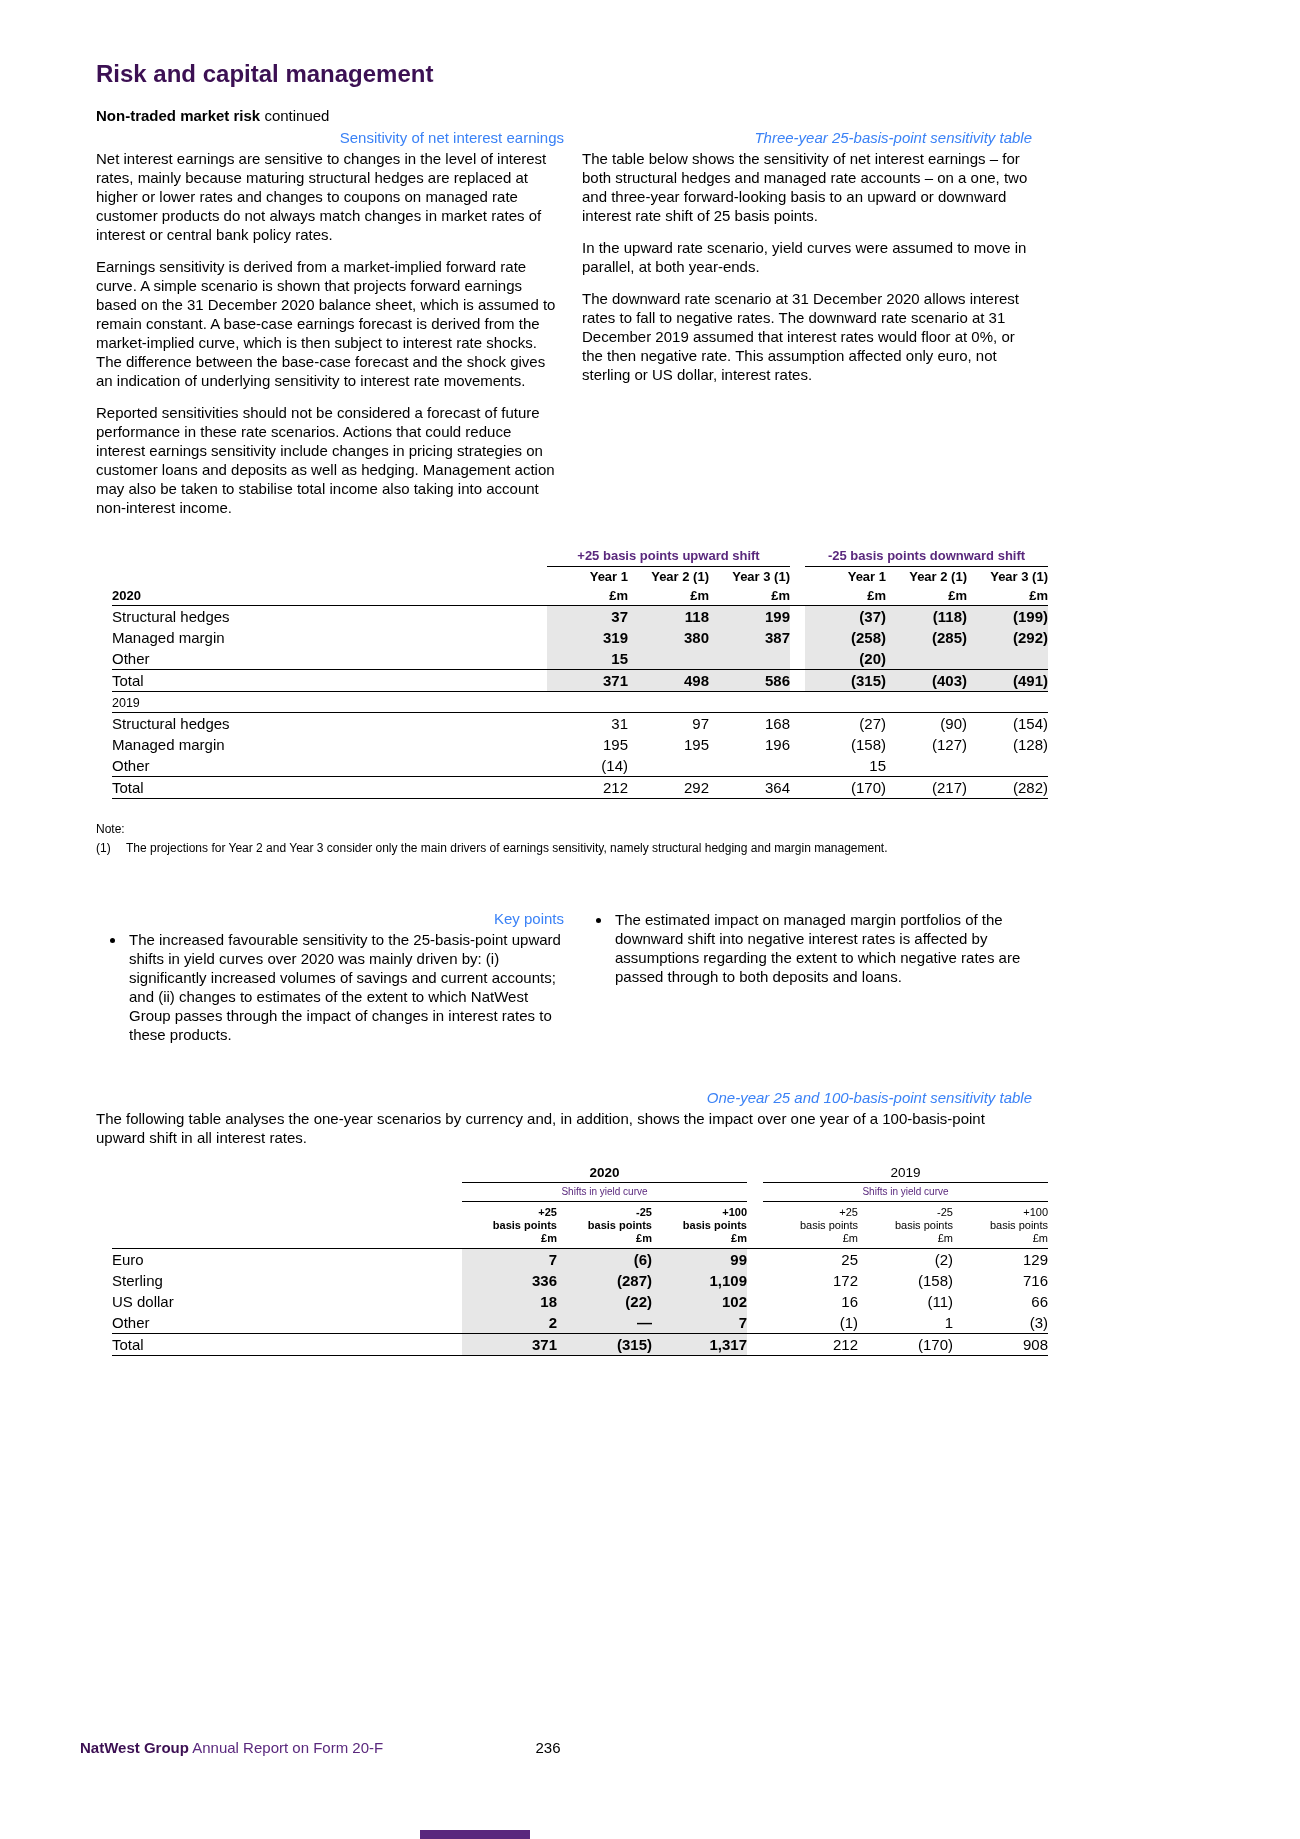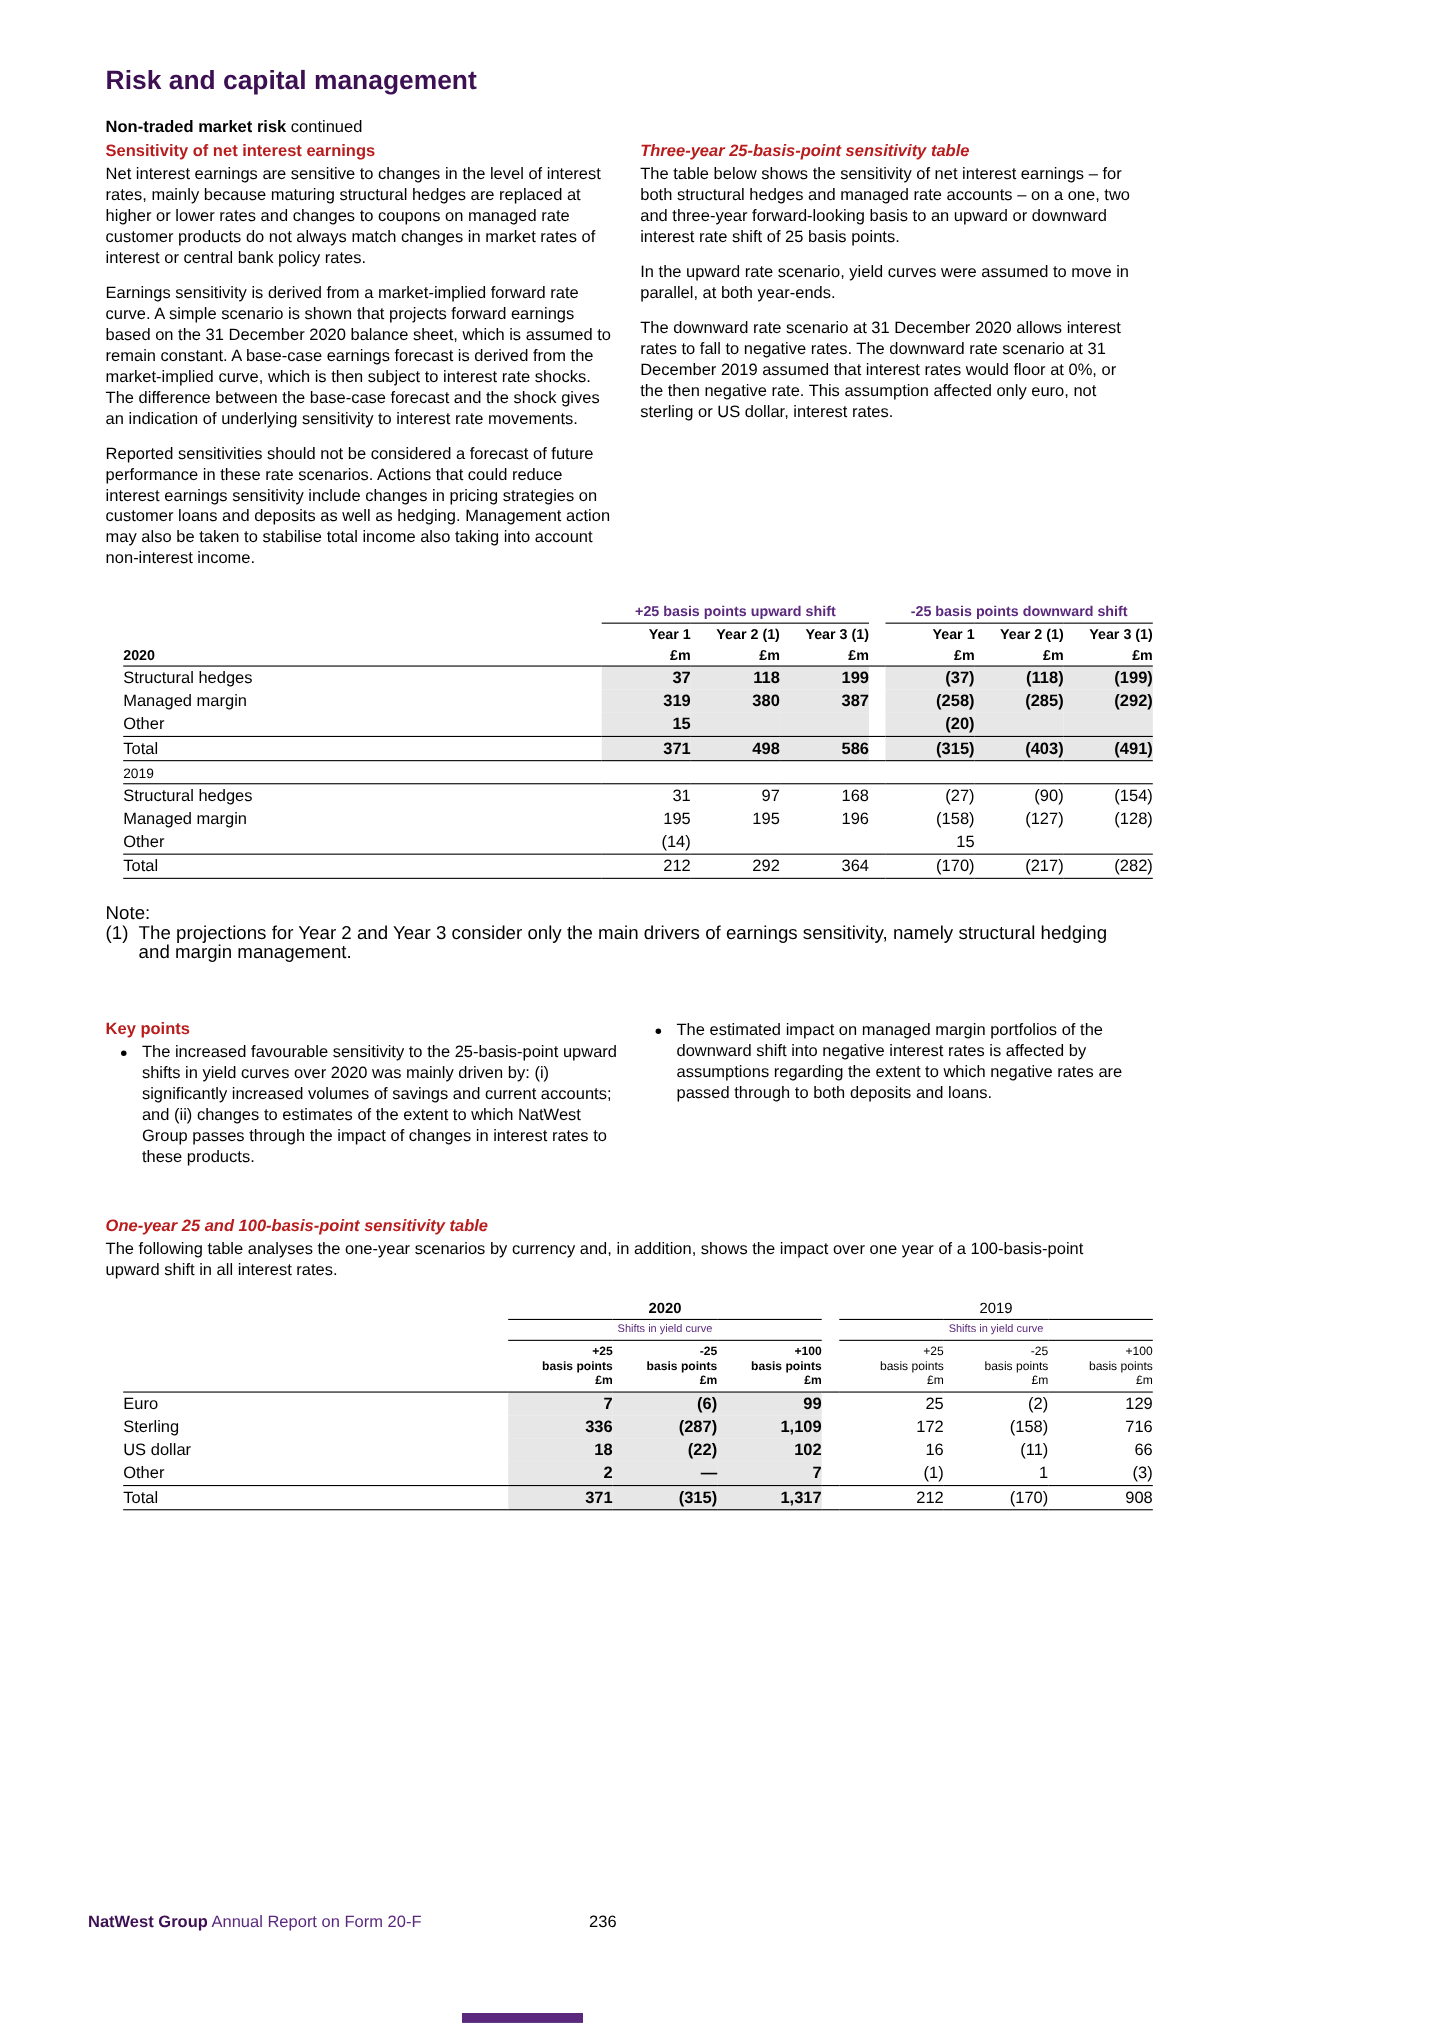--- a/index.html
+++ b/index.html
@@ -8,38 +8,38 @@
     font-family:"Liberation Sans","DejaVu Sans",sans-serif;
     color:#000;font-size:15px;overflow:hidden;
   }
   .content{position:absolute;left:96px;top:60px;width:936px;}
   h1{font-size:24px;line-height:28px;font-weight:bold;color:#3c1053;margin:0 0 18px 0;}
   .subtitle{font-size:15px;margin:0 0 3px 0;line-height:19px;}
   .subtitle .bld{font-weight:bold;}
   .twocol{display:flex;gap:18px;}
   .col-l{width:468px;}
   .col-r{width:450px;}
-  h2.sect{font-size:15px;font-weight:bold;color:#b91c1c;margin:0 0 2px 0;line-height:19px;}
+  h2.sect{font-size:15px;font-weight:normal;color:#3b82f6;margin:0 0 2px 0;line-height:19px;text-align:right;}
   h2.sect.it{font-style:italic;}
   p.bodytext{margin:0 0 13px 0;line-height:19px;}
 
   
   table.t{border-collapse:collapse;width:936px;table-layout:fixed;margin:16px;}
   .t td{padding:2px 0 2px 0;line-height:17px;vertical-align:bottom;font-size:15px;}
   .t .num{text-align:right;padding-left:6px;}
   .t .v{font-weight:bold;}
   .t .sh{background:#e7e7e7;}
   .t .lb{border-bottom:1px solid #000;}
   .t .lt{border-top:1px solid #000;}
   .t .grp-h{color:#5a287d;font-weight:bold;font-size:13px;text-align:center;line-height:15px;padding-bottom:3px;}
   .t .hdr{font-size:13px;font-weight:bold;line-height:15px;}
   .t .yr-sm{font-size:12.5px;line-height:14px;padding-top:4px;padding-bottom:2px;}
   .t1{margin-top:38px;}
 
-  .note{margin-top:22px;font-size:17px;line-height:17px;}
+  .note{margin-top:22px;font-size:12px;line-height:17px;}
   .note p{margin:0;}
   .note-item{display:flex;margin-top:2px;}
   .note-num{width:30px;flex:none;}
 
   .keypoints{display:flex;gap:18px;margin-top:52px;}
   .kp-item{display:flex;margin:1px 0 0 14px;}
   .kp-item p{margin:0;line-height:19px;}
   .bullet-dot{display:inline-block;width:5px;height:5px;border-radius:50%;background:#000;margin:8px 14px 0 0;flex:none;}
 
   .oneyear{margin-top:44px;}

